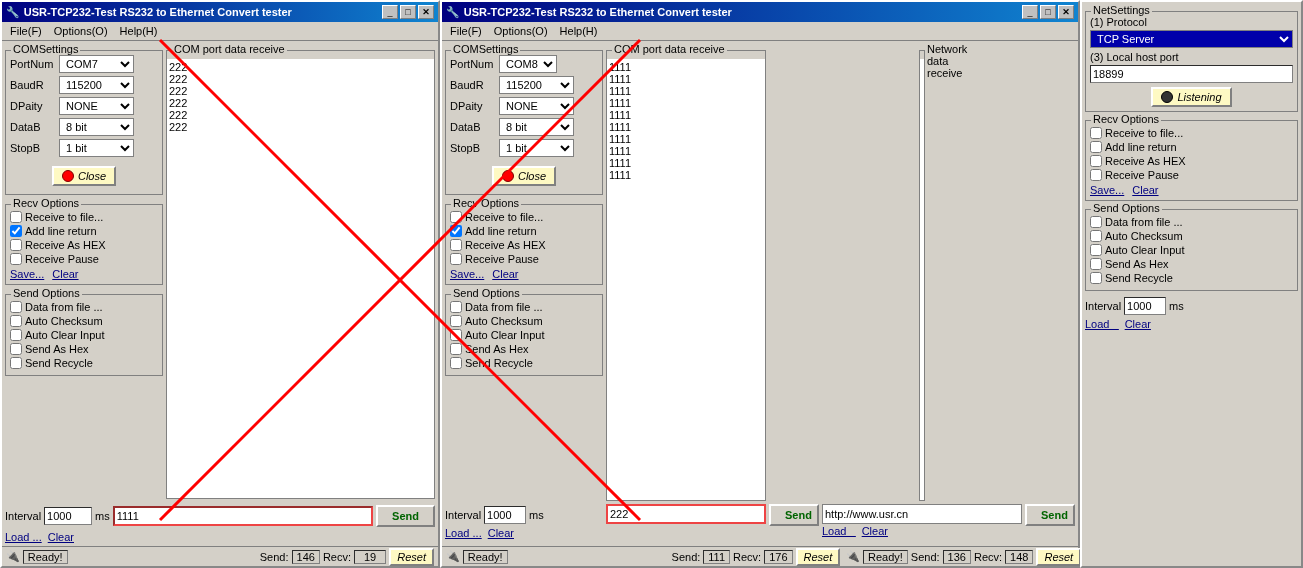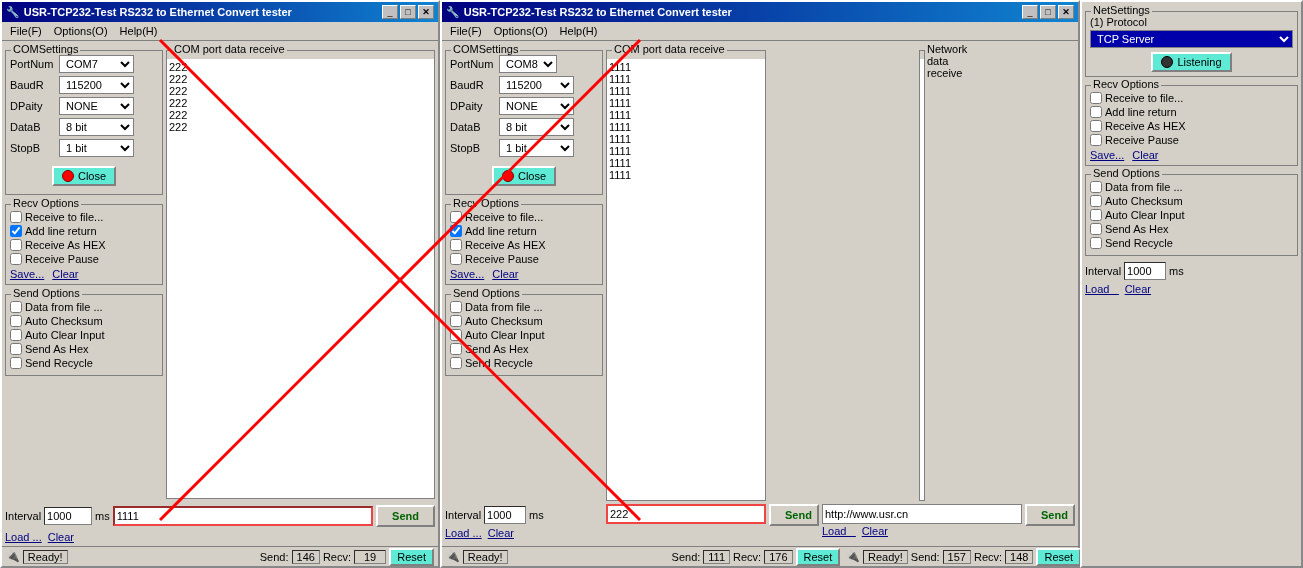--- a/index.html
+++ b/index.html
@@ -4,21 +4,21 @@
   <style>
     * { box-sizing: border-box; margin: 0; padding: 0; font-family: "MS Sans Serif", Arial, sans-serif; font-size: 11px; }
     body { background: #c0c0c0; overflow: hidden; }
     .titlebar-btn { width: 16px; height: 14px; background: #c0c0c0; border: 1px solid; border-top-color: #fff; border-left-color: #fff; border-bottom-color: #808080; border-right-color: #808080; display: flex; align-items: center; justify-content: center; font-size: 9px; color: black; cursor: pointer; }
     .menu-item { padding: 2px 6px; cursor: pointer; }
     .form-row { display: flex; align-items: center; gap: 4px; }
     .form-label { width: 45px; text-align: left; font-size: 11px; }
     
     select { height: 18px; font-size: 11px; background: white; border: 1px solid #808080; border-top-color: #808080; padding: 0 2px; }
     
-    .btn { border: 2px solid; border-top-color: #fff; border-left-color: #fff; border-bottom-color: #808080; border-right-color: #808080; background: #5eead4; padding: 2px 8px; cursor: pointer; font-size: 11px; }
+    .btn { border: 2px solid; border-top-color: #fff; border-left-color: #fff; border-bottom-color: #808080; border-right-color: #808080; background: #fef9c3; padding: 2px 8px; cursor: pointer; font-size: 11px; font-style: italic; }
     .btn-close { display: flex; align-items: center; gap: 4px; margin: 4px auto; }
     .btn-close .red-dot { width: 12px; height: 12px; border-radius: 50%; background: red; border: 1px solid #800000; display: inline-block; }
     
     .checkbox-row { display: flex; align-items: center; gap: 3px; margin-bottom: 2px; }
     .checkbox-row input[type=checkbox] { width: 12px; height: 12px; }
     
     .link-btn { color: #000080; text-decoration: underline; cursor: pointer; background: none; border: none; font-size: 11px; }
     .send-btn { padding: 3px 14px; background: #d4d0c8; border: 2px solid; border-top-color: #fff; border-left-color: #fff; border-bottom-color: #808080; border-right-color: #808080; cursor: pointer; font-size: 11px; color: #006400; font-weight: bold; }
     .black-dot { width: 12px; height: 12px; border-radius: 50%; background: #333; border: 1px solid #000; display: inline-block; }
 
@@ -364,41 +364,45 @@
       <span style="flex:0 0 auto;width:158px;"></span>
       <span>Send:</span>
       <span style="border:1px inset #808080;padding:0 4px;">111</span>
       <span>Recv:</span>
       <span style="border:1px inset #808080;padding:0 4px;">176</span>
       <button class="btn" style="padding:1px 6px;">Reset</button>
       <span style="flex:1;"></span>
       <span>🔌</span>
       <span style="border:1px inset #808080;padding:0 4px;">Ready!</span>
       <span>Send:</span>
-      <span style="border:1px inset #808080;padding:0 4px;">157</span>
+      <span style="border:1px inset #808080;padding:0 4px;">136</span>
       <span>Recv:</span>
       <span style="border:1px inset #808080;padding:0 4px;">148</span>
       <button class="btn" style="padding:1px 6px;">Reset</button>
     </div>
   </div>
 
   <div style="position:absolute;left:1080px;top:0;width:223px;height:568px;background:#d4d0c8;border:2px solid #888;border-top-color:#fff;border-left-color:#fff;display:flex;flex-direction:column;">
 
     <div style="flex:1;display:flex;flex-direction:column;padding:3px;overflow:hidden;">
 
       <div style="border:1px solid #808080;padding:4px;position:relative;margin-top:6px;">
         <span style="position:absolute;top:-8px;left:5px;background:#d4d0c8;padding:0 2px;">NetSettings</span>
         <div style="margin-bottom:3px;">
           <div style="margin-bottom:2px;">(1) Protocol</div>
           <select style="width:100%;background:#0000aa;color:white;">
             <option style="background:#0000aa;color:white;">TCP Server</option>
             <option>TCP Client</option>
             <option>UDP</option>
           </select>
         </div>
+        <div style="margin-bottom:3px;">
+          <div style="margin-bottom:2px;">(3) Local host port</div>
+          <input type="text" style="width: 100%; height: 18px; border: 1px inset rgb(128, 128, 128); background: white; padding: 0px 2px; font-size: 11px;" value="18899">
+        </div>
         <div style="display:flex;justify-content:center;margin-top:4px;">
           <button class="btn" style="display:flex;align-items:center;gap:4px;">
             <span class="black-dot"></span>
             <span>Listening</span>
           </button>
         </div>
       </div>
 
       <div style="border:1px solid #808080;padding:6px 4px 4px 4px;position:relative;margin-top:8px;">
         <span style="position:absolute;top:-8px;left:5px;background:#d4d0c8;padding:0 2px;">Recv Options</span>

